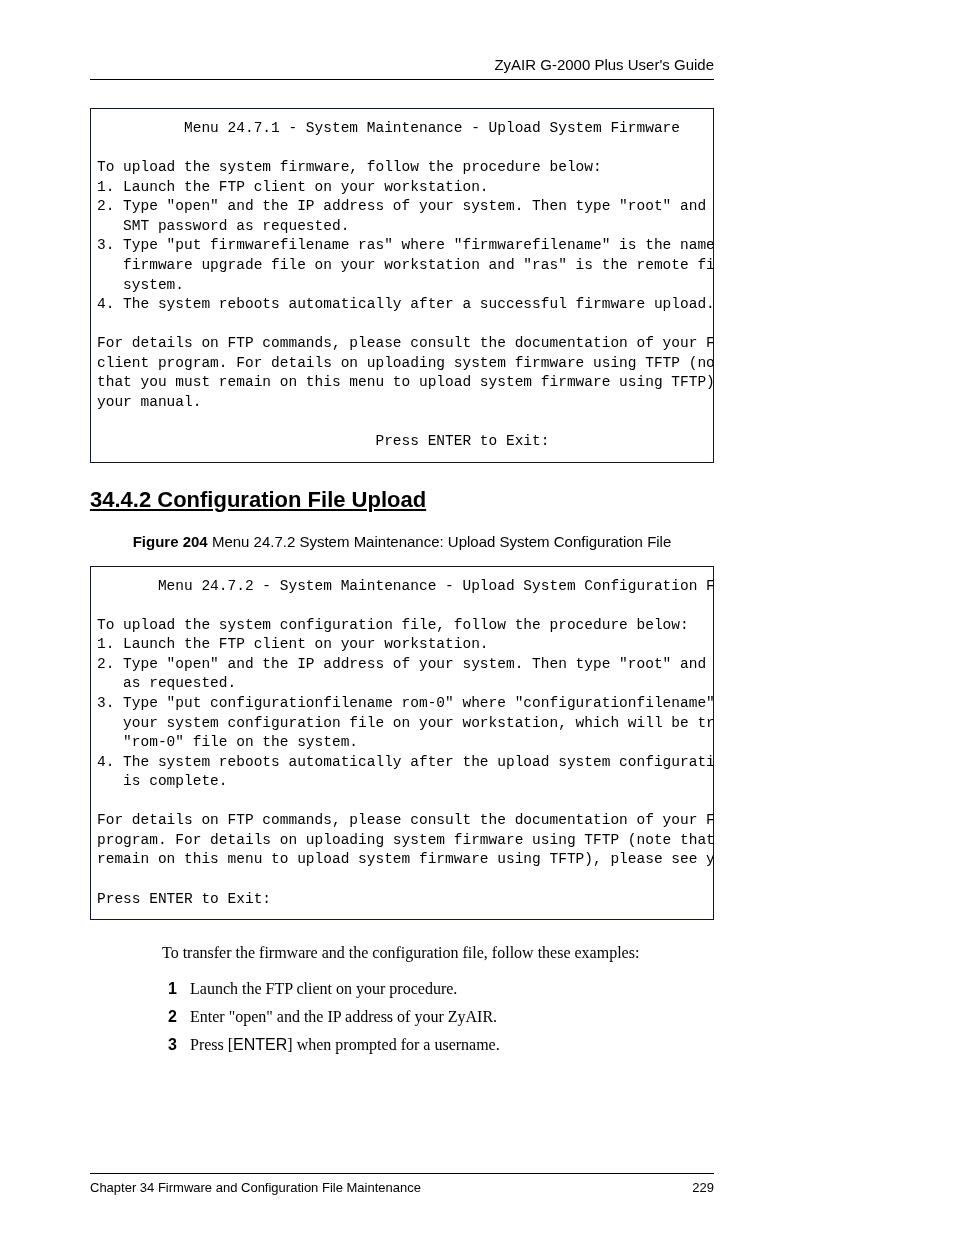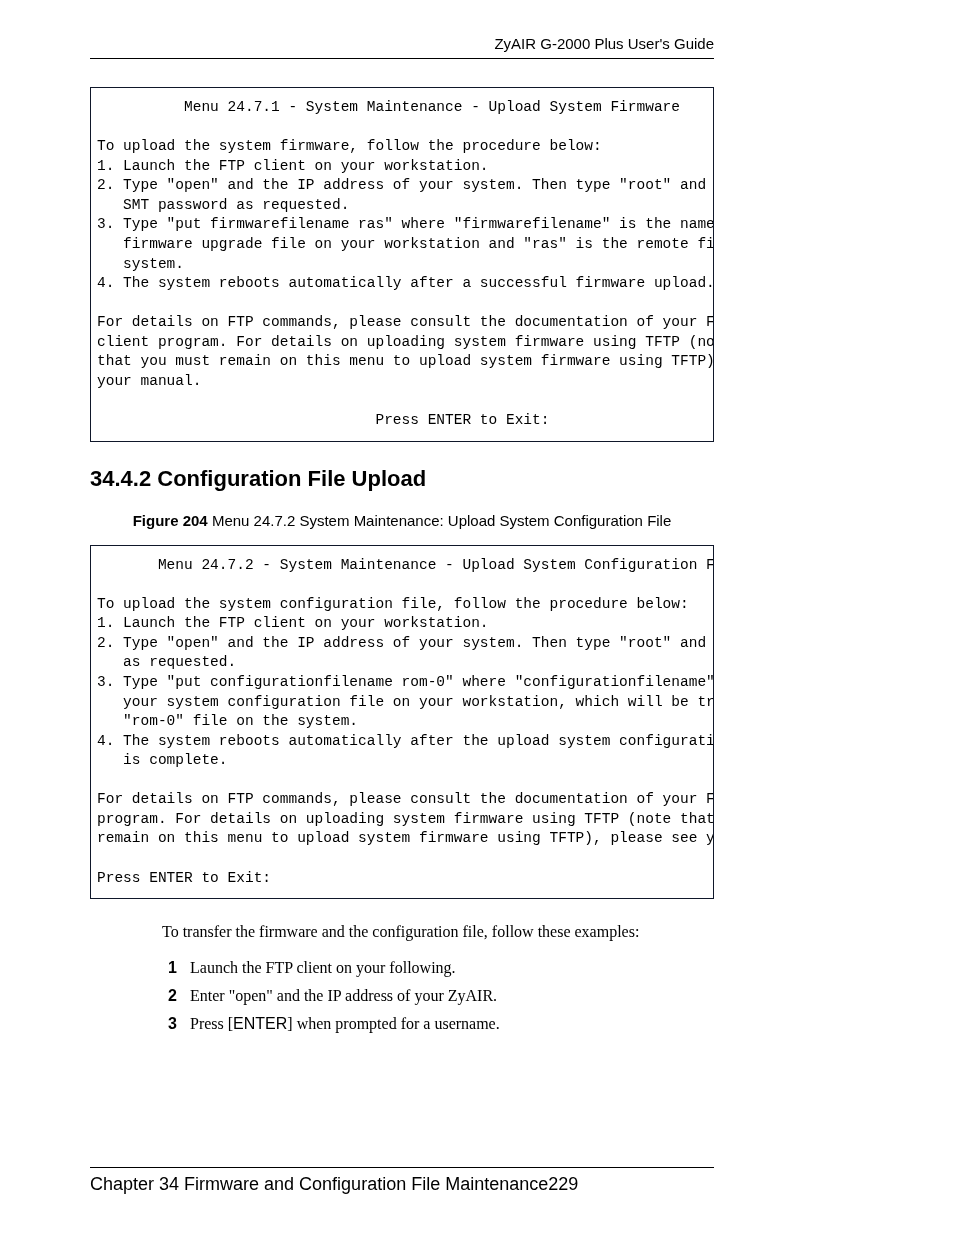--- a/index.html
+++ b/index.html
@@ -6,21 +6,21 @@
       font-family: "Times New Roman", Times, serif;
       font-size: 16px;
       color: #000;
       margin: 0;
       padding: 0;
       background: #fff;
     }
     .page {
       width: 804px;
       min-height: 1235px;
-      padding: 35px 90px 40px 90px;
+      padding: 56px 90px 40px 90px;
       box-sizing: border-box;
       position: relative;
     }
     .header-text {
       font-family: Arial, Helvetica, sans-serif;
       font-size: 15px;
       text-align: right;
       margin-bottom: 6px;
     }
     .header-rule {
@@ -46,20 +46,21 @@
       white-space: pre;
       line-height: 1.35;
       margin: 0 0 24px 0;
       overflow: hidden;
     }
     .section-heading {
       font-family: Arial, Helvetica, sans-serif;
       font-size: 22px;
       font-weight: bold;
       margin: 18px 0 20px 0;
+      text-decoration: underline;
     }
     .body-para {
       font-family: "Times New Roman", Times, serif;
       font-size: 16px;
       margin: 0 0 18px 0;
       padding-left: 72px;
     }
     .ordered-list {
       padding-left: 100px;
       margin: 14px 0 0 0;
@@ -86,22 +87,23 @@
       left: 90px;
       right: 90px;
     }
     .footer-rule {
       border: none;
       border-top: 1px solid #000;
       margin: 0 0 6px 0;
     }
     .footer-row {
       display: flex;
+      justify-content: space-between;
       font-family: Arial, Helvetica, sans-serif;
-      font-size: 18px;
+      font-size: 13px;
     }
   </style>
 </head>
 <body>
 
 <div class="page">
   <div class="header-text">ZyAIR G-2000 Plus User's Guide</div>
   <hr class="header-rule">
 
   <div class="code-box">          Menu 24.7.1 - System Maintenance - Upload System Firmware
@@ -143,21 +145,21 @@
 remain on this menu to upload system firmware using TFTP), please see your manual.
 
 Press ENTER to Exit:</div>
 
   <p class="body-para">To transfer the firmware and the configuration file, follow these examples:</p>
 
 
   <ul class="ordered-list">
     <li>
       <span class="num">1</span>
-      <span>Launch the FTP client on your following.</span>
+      <span>Launch the FTP client on your procedure.</span>
     </li>
     <li>
       <span class="num">2</span>
       <span>Enter "open" and the IP address of your ZyAIR.</span>
     </li>
     <li>
       <span class="num">3</span>
       <span>Press [</span><span class="enter-kw">ENTER</span><span>] when prompted for a username.</span>
     </li>
   </ul>

